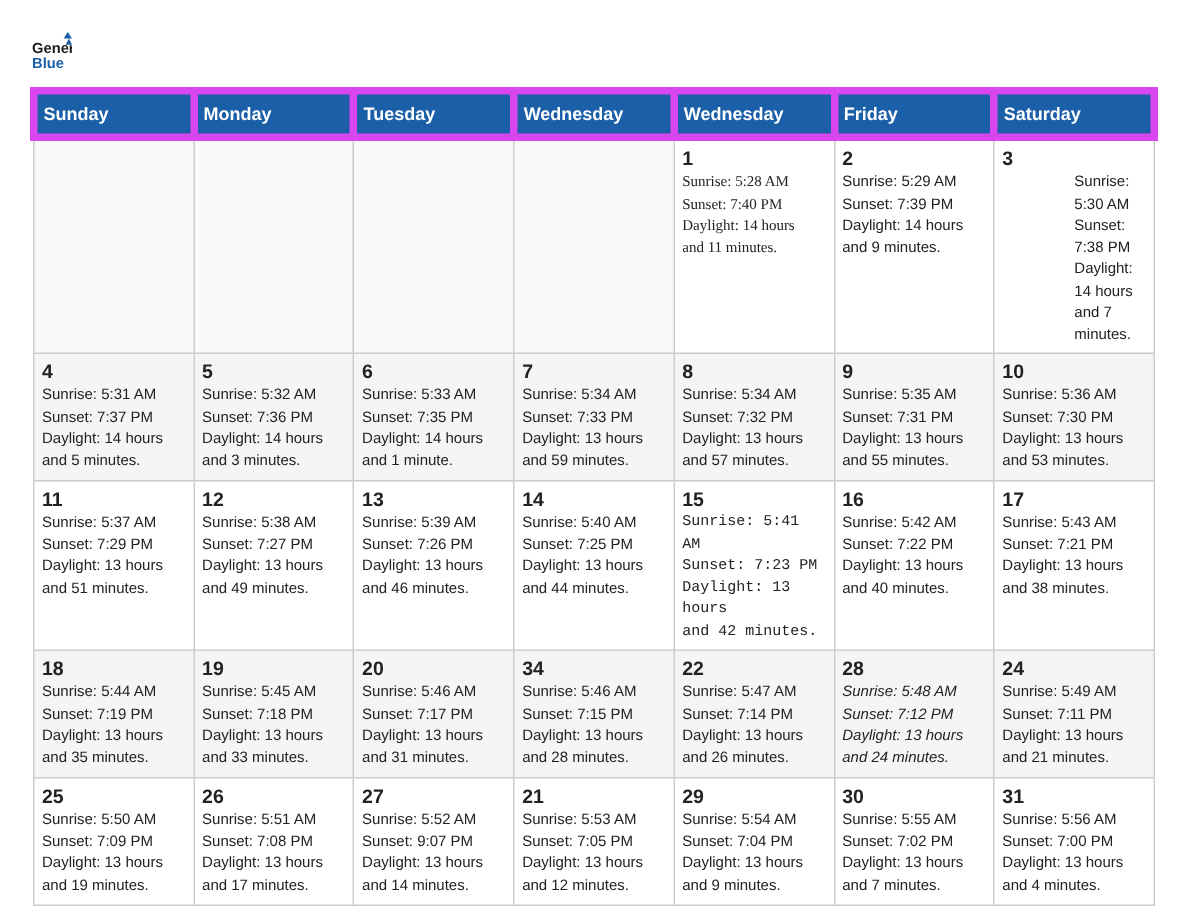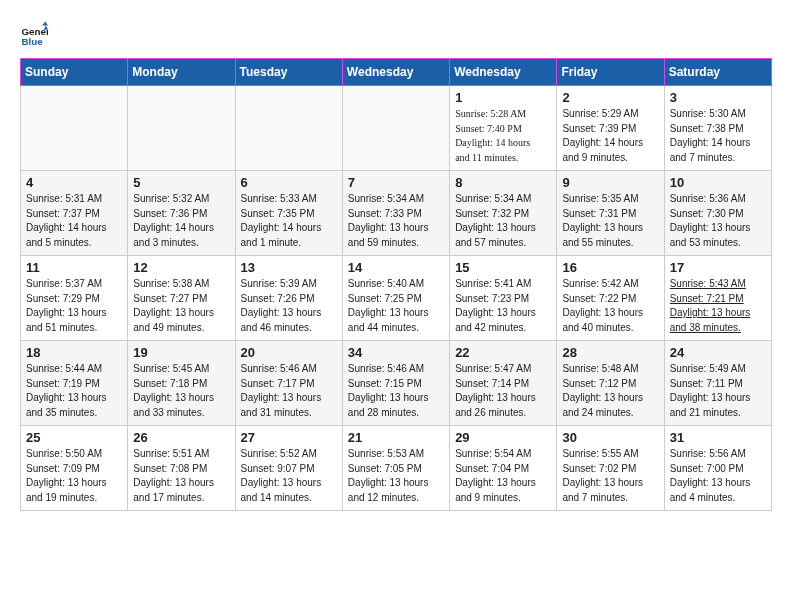--- a/index.html
+++ b/index.html
@@ -42,21 +42,21 @@
       border-collapse: collapse;
       table-layout: fixed;
     }
     th {
       background-color: #1a5fa8;
       color: #fff;
       font-size: 12px;
       font-weight: bold;
       padding: 6px 4px;
       text-align: left;
-      border: 1px solid #d946ef;
+      border: 5px solid #d946ef;
     }
     td {
       border: 1px solid #ccc;
       vertical-align: top;
       padding: 4px 5px;
       font-size: 10px;
       color: #222;
       height: 85px;
       background: #fff;
     }
@@ -123,21 +123,21 @@
         </td>
         <td>
           <div class="day-num">2</div>
           <div class="day-info" style="white-space: pre-line;">Sunrise: 5:29 AM
 Sunset: 7:39 PM
 Daylight: 14 hours
 and 9 minutes.</div>
         </td>
         <td>
           <div class="day-num">3</div>
-          <div class="day-info" style="white-space: pre-line;">Sunrise: 5:30 AM
+          <div class="day-info" style="white-space: pre-line; margin-left: 48px;">Sunrise: 5:30 AM
 Sunset: 7:38 PM
 Daylight: 14 hours
 and 7 minutes.</div>
         </td>
       </tr>
       <tr>
         <td>
           <div class="day-num">4</div>
           <div class="day-info" style="white-space: pre-line;">Sunrise: 5:31 AM
 Sunset: 7:37 PM
@@ -211,35 +211,35 @@
         </td>
         <td>
           <div class="day-num">14</div>
           <div class="day-info" style="white-space: pre-line;">Sunrise: 5:40 AM
 Sunset: 7:25 PM
 Daylight: 13 hours
 and 44 minutes.</div>
         </td>
         <td>
           <div class="day-num">15</div>
-          <div class="day-info" style="white-space: pre-line;">Sunrise: 5:41 AM
+          <div class="day-info" style="white-space: pre-line; font-family: Liberation Mono, monospace;">Sunrise: 5:41 AM
 Sunset: 7:23 PM
 Daylight: 13 hours
 and 42 minutes.</div>
         </td>
         <td>
           <div class="day-num">16</div>
           <div class="day-info" style="white-space: pre-line;">Sunrise: 5:42 AM
 Sunset: 7:22 PM
 Daylight: 13 hours
 and 40 minutes.</div>
         </td>
         <td>
           <div class="day-num">17</div>
-          <div class="day-info" style="white-space: pre-line; text-decoration: underline;">Sunrise: 5:43 AM
+          <div class="day-info" style="white-space: pre-line;">Sunrise: 5:43 AM
 Sunset: 7:21 PM
 Daylight: 13 hours
 and 38 minutes.</div>
         </td>
       </tr>
       <tr>
         <td>
           <div class="day-num">18</div>
           <div class="day-info" style="white-space: pre-line;">Sunrise: 5:44 AM
 Sunset: 7:19 PM
@@ -269,21 +269,21 @@
         </td>
         <td>
           <div class="day-num">22</div>
           <div class="day-info" style="white-space: pre-line;">Sunrise: 5:47 AM
 Sunset: 7:14 PM
 Daylight: 13 hours
 and 26 minutes.</div>
         </td>
         <td>
           <div class="day-num">28</div>
-          <div class="day-info" style="white-space: pre-line;">Sunrise: 5:48 AM
+          <div class="day-info" style="white-space: pre-line; font-style: italic;">Sunrise: 5:48 AM
 Sunset: 7:12 PM
 Daylight: 13 hours
 and 24 minutes.</div>
         </td>
         <td>
           <div class="day-num">24</div>
           <div class="day-info" style="white-space: pre-line;">Sunrise: 5:49 AM
 Sunset: 7:11 PM
 Daylight: 13 hours
 and 21 minutes.</div>

